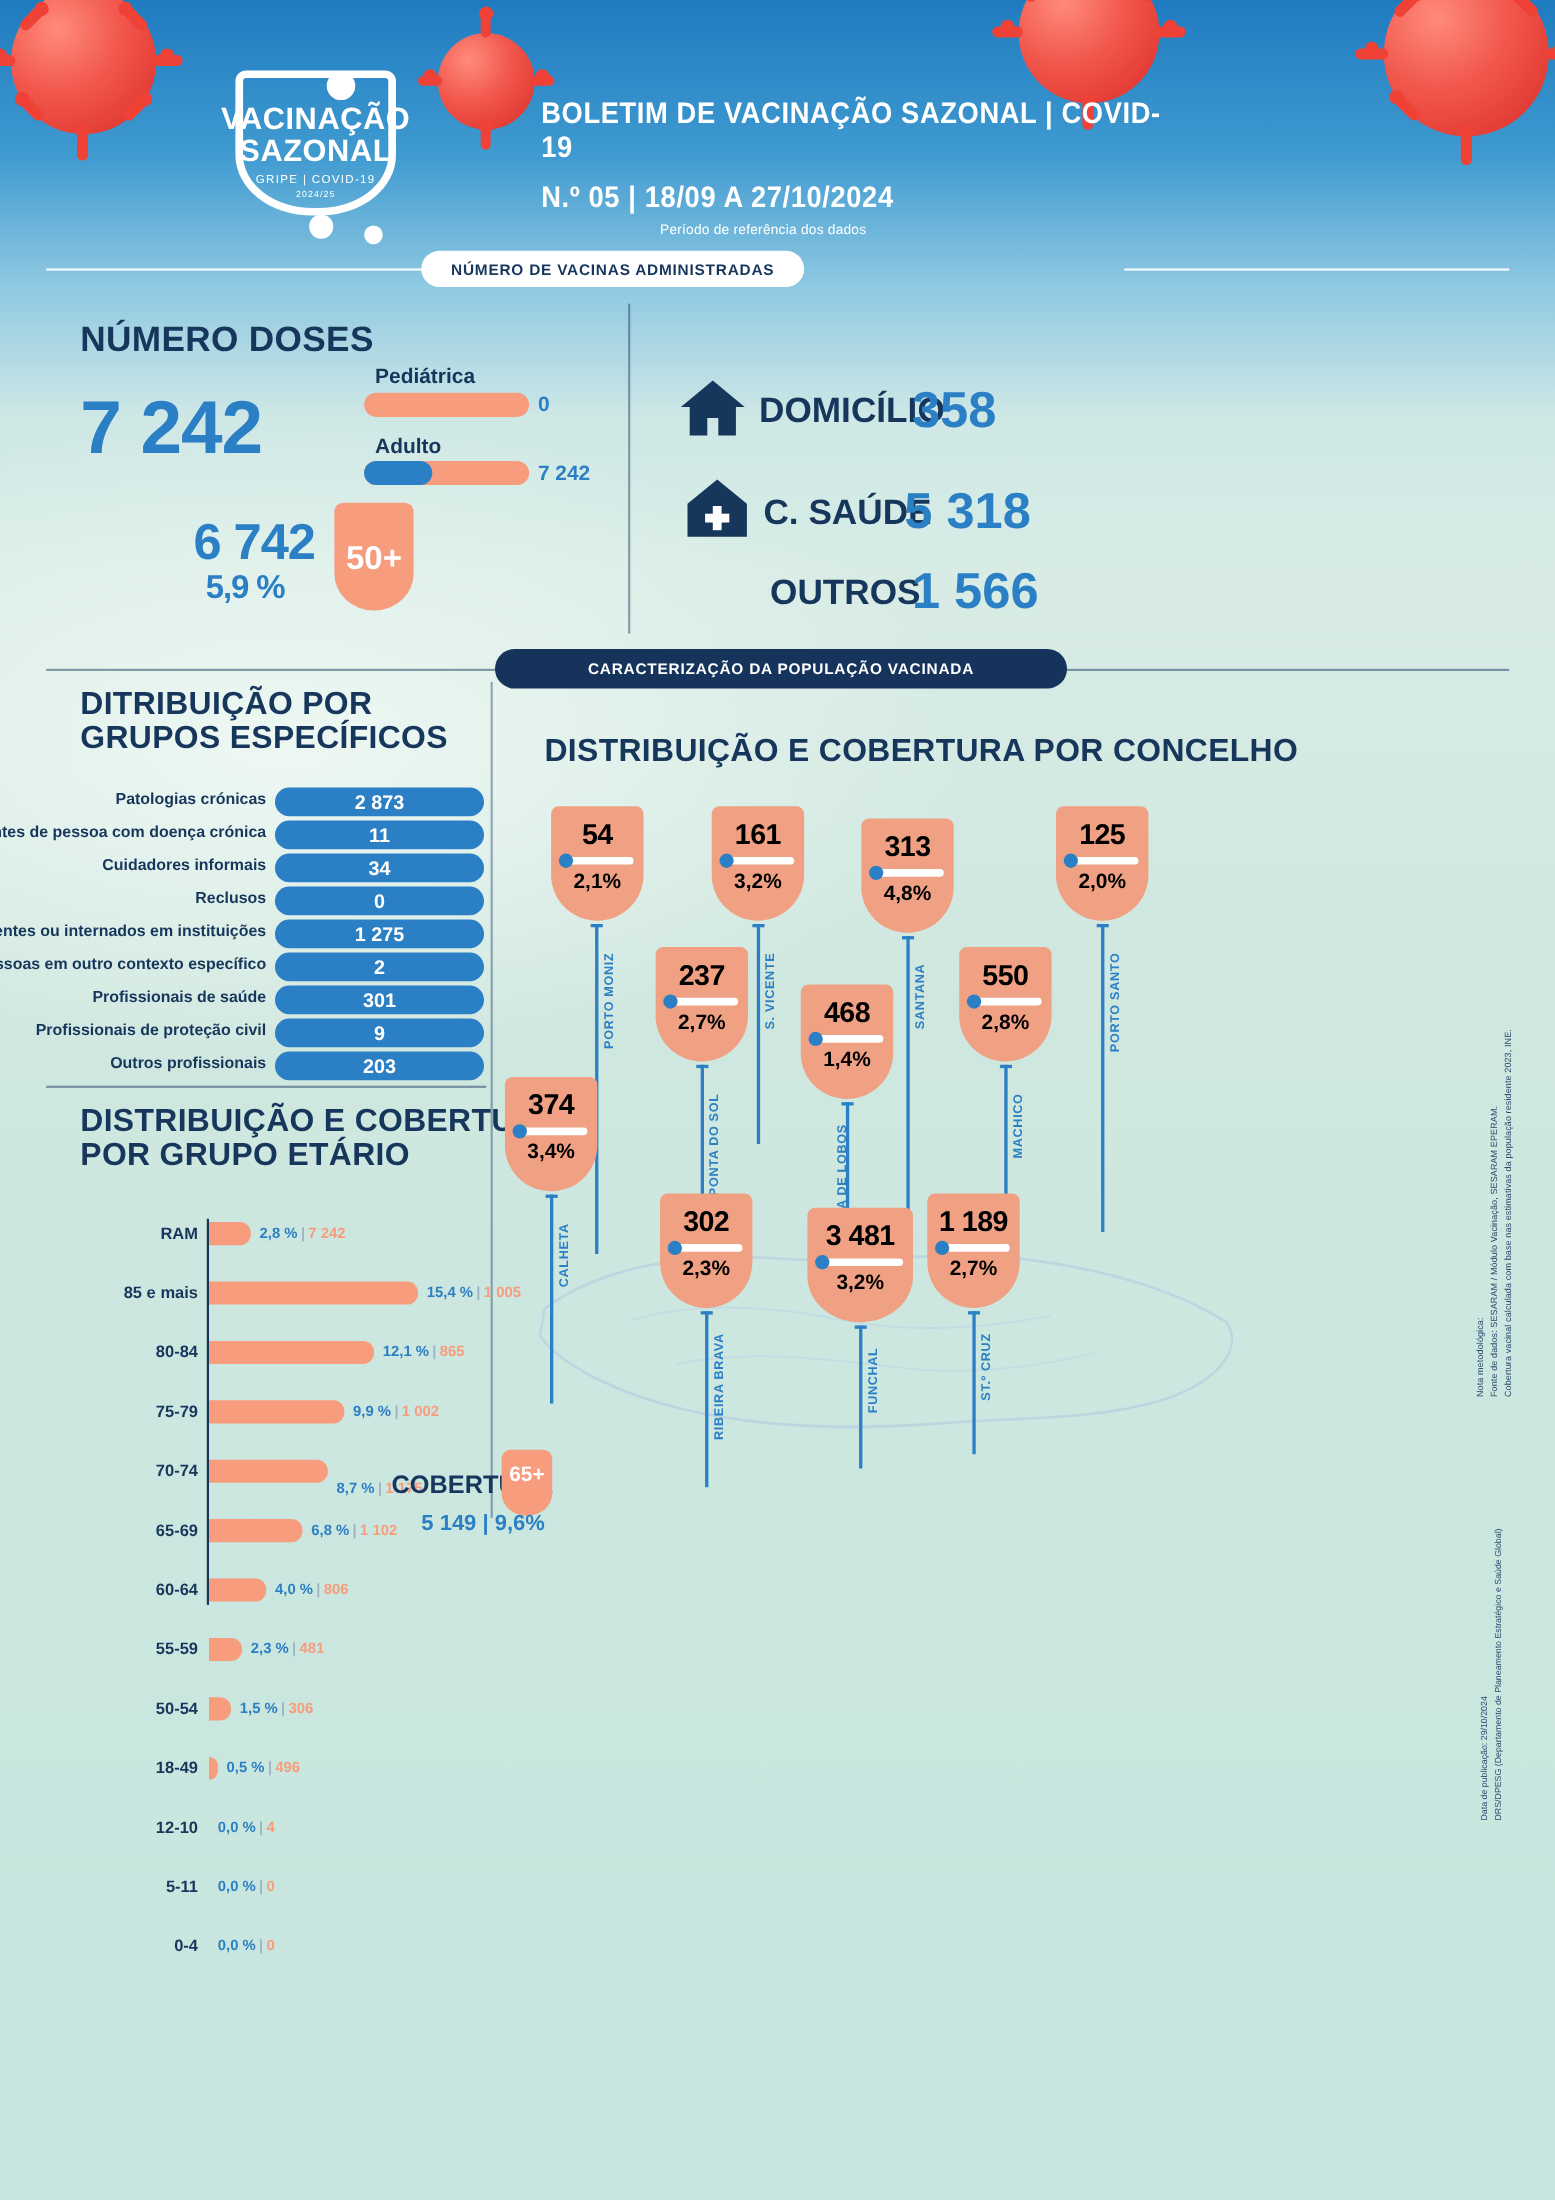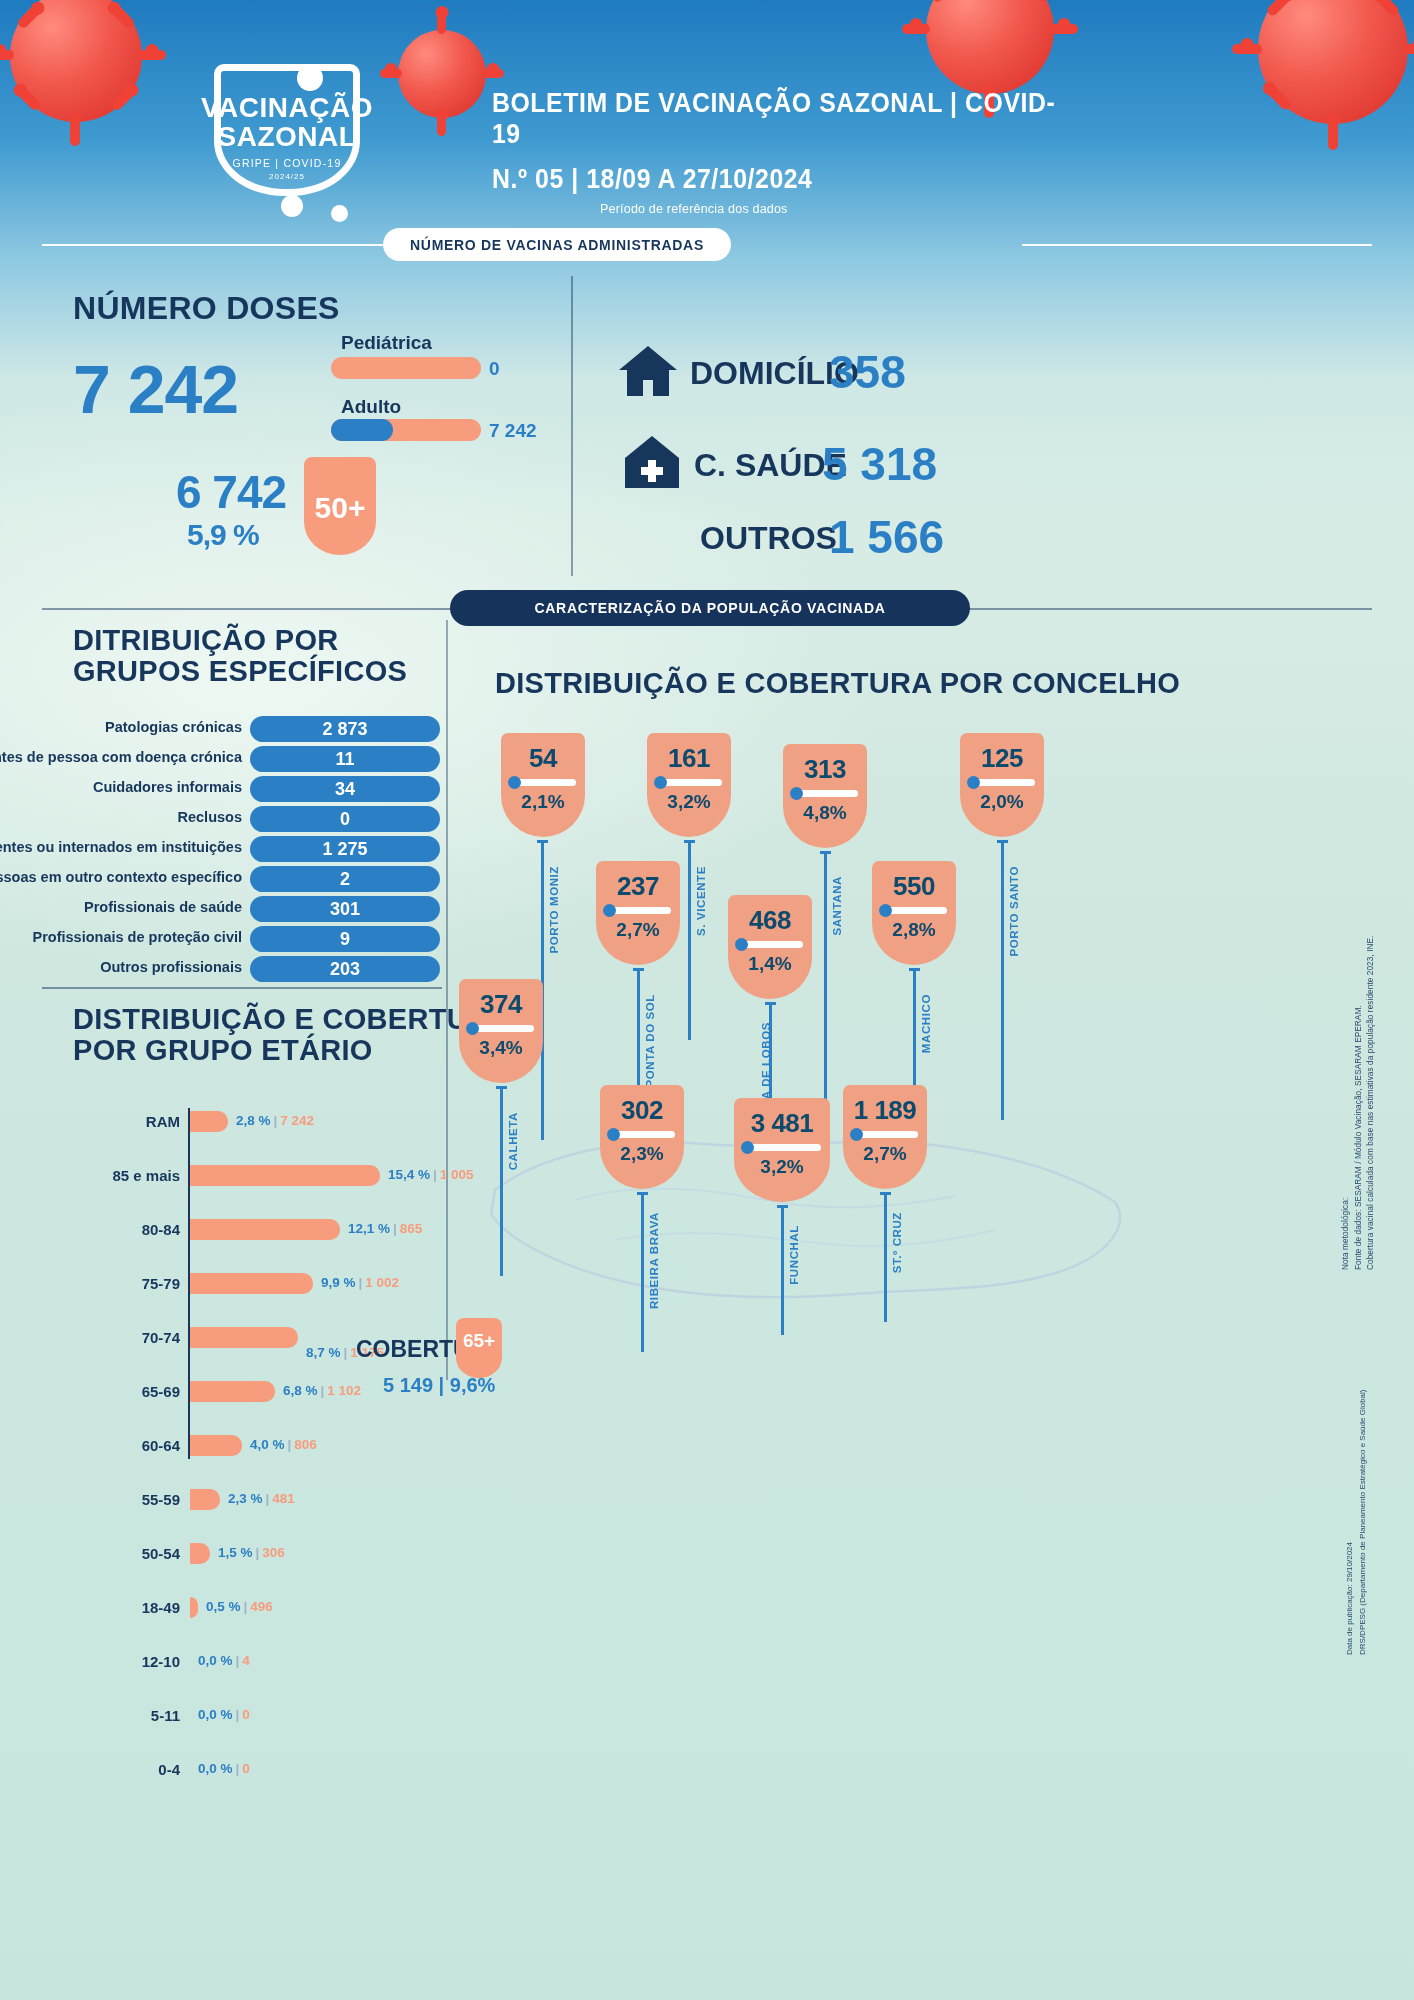--- a/index.html
+++ b/index.html
@@ -80,21 +80,21 @@
   .arow .aval b { color:#f79c7c; font-weight:bold; }
   .axis { position:absolute; left:86px; width:2px; background:#17365c; }
 
   
   .cob { position:absolute; }
   .cob .cl { color:#17365c; font-weight:bold; }
   .cob .cv { color:#2b7fc4; font-weight:bold; }
 
   
   .ms { position:absolute; width:84px; height:104px; background:#f0a183;
-      border-radius:7px 7px 50% 50% / 7px 7px 40% 40%; color:#0c4a6e; text-align:center;
+      border-radius:7px 7px 50% 50% / 7px 7px 40% 40%; color:#000000; text-align:center;
       box-shadow:0 0 0 0 rgba(0,0,0,0); }
   .ms .n { font-size:26px; font-weight:bold; padding-top:10px; letter-spacing:-.5px; }
   .ms .bar { height:7px; background:#fff; border-radius:4px; margin:5px 9px 0 9px; position:relative; }
   .ms .bar .dot { position:absolute; left:-2px; top:-3px; width:13px; height:13px; border-radius:50%; background:#2b7fc4; }
   .ms .p { font-size:19px; font-weight:bold; padding-top:5px; }
   .stem { position:absolute; width:3px; background:#2b7fc4; }
   .stem::before { content:""; position:absolute; left:-4px; top:0; width:11px; height:3px; background:#2b7fc4; }
   .mlabel { position:absolute; color:#2b7fc4; font-weight:bold; font-size:11.5px; letter-spacing:.6px;
       writing-mode:vertical-rl; transform:rotate(180deg); white-space:nowrap; }
 

